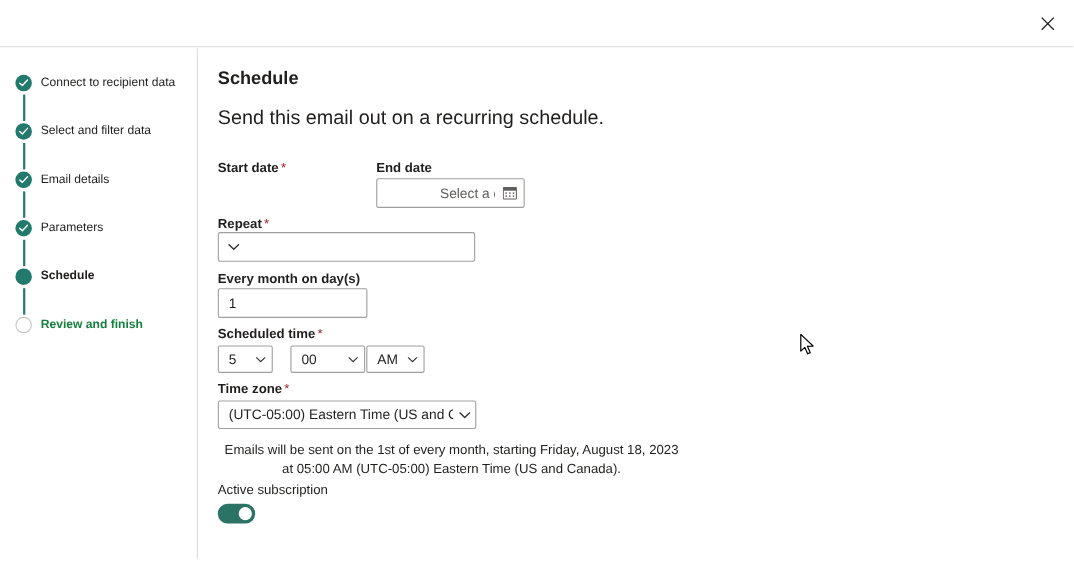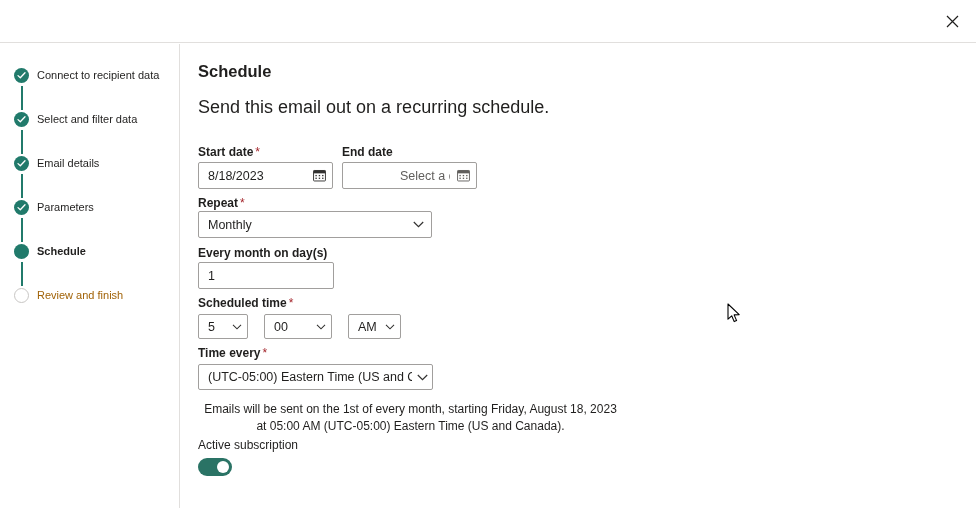--- a/index.html
+++ b/index.html
@@ -91,21 +91,21 @@
   .step-marker.done svg { display: block; }
   .step-label {
     position: absolute;
     left: 37px;
     font-size: 11px;
     line-height: 15px;
     color: #201f1e;
     white-space: nowrap;
   }
   .step-label.current { font-weight: bold; }
-  .step-label.pending { color: #a16207; }
+  .step-label.pending { color: #15803d; font-weight: bold; }
   .step-connector {
     position: absolute;
     left: 20.5px;
     width: 2px;
     background: #217a6b;
   }
 
   
   .main-panel {
     position: absolute;
@@ -295,35 +295,20 @@
   </div>
 </div>
 
 <div class="main-panel">
 
   <div class="section-title">Schedule</div>
   <div class="section-subtitle">Send this email out on a recurring schedule.</div>
 
   <div class="field-label" style="left:17px; top:101px;">
     <span>Start date</span><span class="req-star">*</span>
-  </div>
-  <div class="text-input" style="left:17px; top:118px; width:135px; height:27px;">
-    <span class="value">8/18/2023</span>
-    <span class="field-icon">
-      <svg width="13" height="13" viewBox="0 0 14 14">
-        <rect x="0.6" y="1.6" width="12.8" height="11.3" rx="0.8" fill="none" stroke="#323130" stroke-width="1"></rect>
-        <rect x="0.6" y="1.6" width="12.8" height="3.1" fill="#323130"></rect>
-        <rect x="2.6" y="6.4" width="1.5" height="1.4" fill="#323130"></rect>
-        <rect x="6.2" y="6.4" width="1.5" height="1.4" fill="#323130"></rect>
-        <rect x="9.8" y="6.4" width="1.5" height="1.4" fill="#323130"></rect>
-        <rect x="2.6" y="9.3" width="1.5" height="1.4" fill="#323130"></rect>
-        <rect x="6.2" y="9.3" width="1.5" height="1.4" fill="#323130"></rect>
-        <rect x="9.8" y="9.3" width="1.5" height="1.4" fill="#323130"></rect>
-      </svg>
-    </span>
   </div>
 
   <div class="field-label" style="left:161px; top:101px;">
     <span>End date</span><span class="req-star"></span>
   </div>
   <div class="text-input" style="left:161px; top:118px; width:135px; height:27px;padding-left:48px;">
     <span class="value placeholder">Select a date</span>
     <span class="field-icon">
       <svg width="13" height="13" viewBox="0 0 14 14">
         <rect x="0.6" y="1.6" width="12.8" height="11.3" rx="0.8" fill="none" stroke="#605e5c" stroke-width="1"></rect>
@@ -335,21 +320,20 @@
         <rect x="6.2" y="9.3" width="1.5" height="1.4" fill="#605e5c"></rect>
         <rect x="9.8" y="9.3" width="1.5" height="1.4" fill="#605e5c"></rect>
       </svg>
     </span>
   </div>
 
   <div class="field-label" style="left:17px; top:152px;">
     <span>Repeat</span><span class="req-star">*</span>
   </div>
   <div class="select-box" style="left:17px; top:167px; width:234px; height:27px;">
-    <span class="value">Monthly</span>
     <span class="chev">
       <svg width="11" height="7" viewBox="0 0 11 7">
         <path d="M0.8 1 L5.5 5.6 L10.2 1" stroke="#323130" stroke-width="1.2" fill="none"></path>
       </svg>
     </span>
   </div>
 
   <div class="field-label" style="left:17px; top:202px;">
     <span>Every month on day(s)</span><span class="req-star"></span>
   </div>
@@ -369,31 +353,31 @@
     </span>
   </div>
   <div class="select-box" style="left:83px; top:270px; width:68px; height:25px;">
     <span class="value">00</span>
     <span class="chev tight">
       <svg width="10" height="6" viewBox="0 0 11 7">
         <path d="M0.8 1 L5.5 5.6 L10.2 1" stroke="#323130" stroke-width="1.2" fill="none"></path>
       </svg>
     </span>
   </div>
-  <div class="select-box" style="left:167px; top:270px; width:53px; height:25px;">
+  <div class="select-box" style="left:152px; top:270px; width:53px; height:25px;">
     <span class="value">AM</span>
     <span class="chev tight">
       <svg width="10" height="6" viewBox="0 0 11 7">
         <path d="M0.8 1 L5.5 5.6 L10.2 1" stroke="#323130" stroke-width="1.2" fill="none"></path>
       </svg>
     </span>
   </div>
 
   <div class="field-label" style="left:17px; top:302px;">
-    <span>Time every</span><span class="req-star">*</span>
+    <span>Time zone</span><span class="req-star">*</span>
   </div>
   <div class="select-box" style="left:17px; top:320px; width:235px; height:26px;">
     <span class="value">(UTC-05:00) Eastern Time (US and Canada)</span>
     <span class="chev tight">
       <svg width="11" height="7" viewBox="0 0 11 7">
         <path d="M0.8 1 L5.5 5.6 L10.2 1" stroke="#323130" stroke-width="1.2" fill="none"></path>
       </svg>
     </span>
   </div>
 

